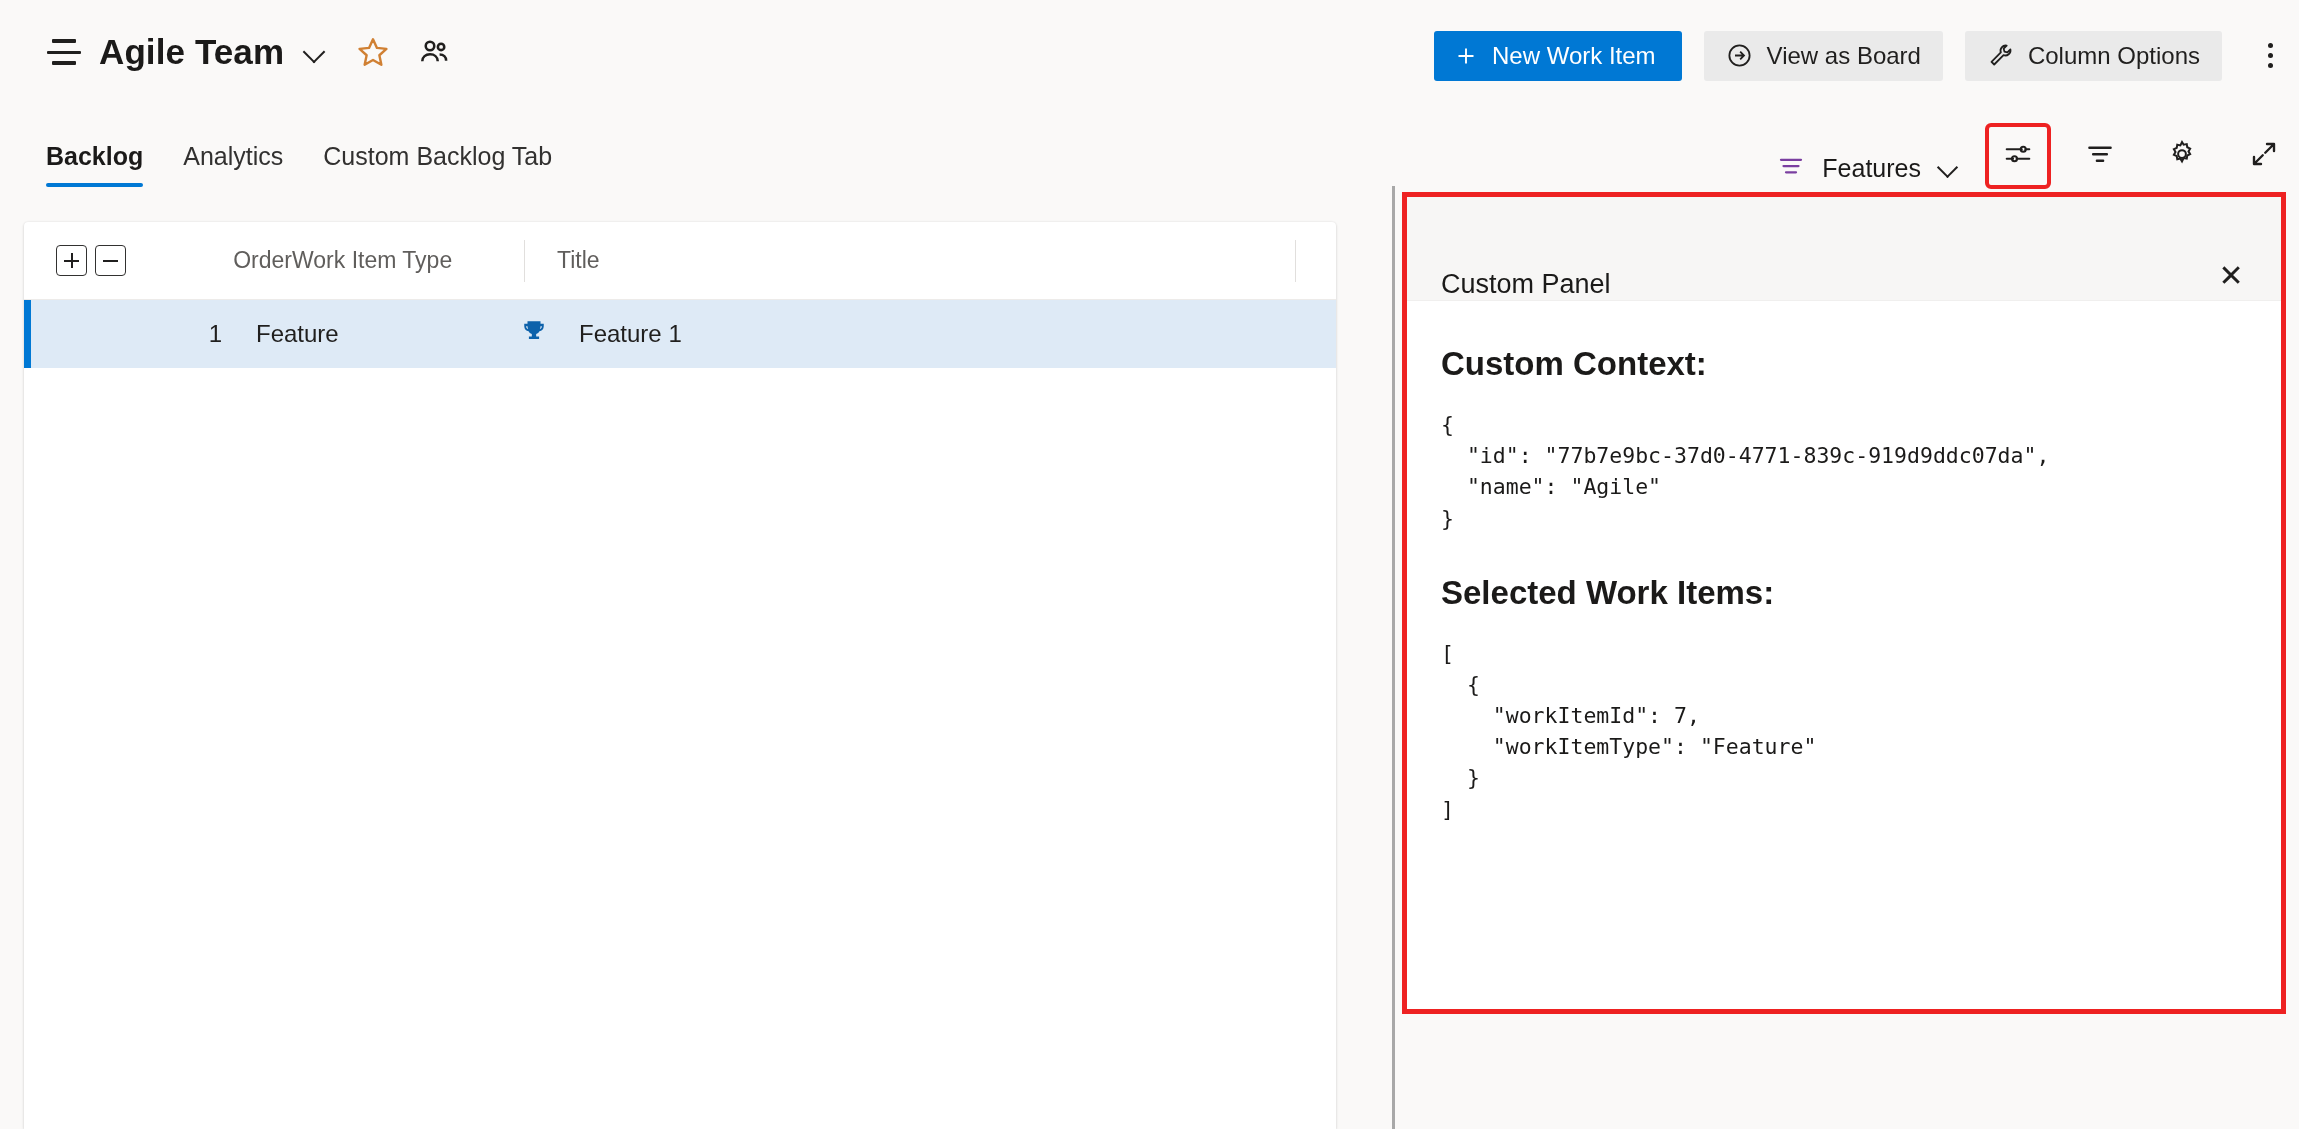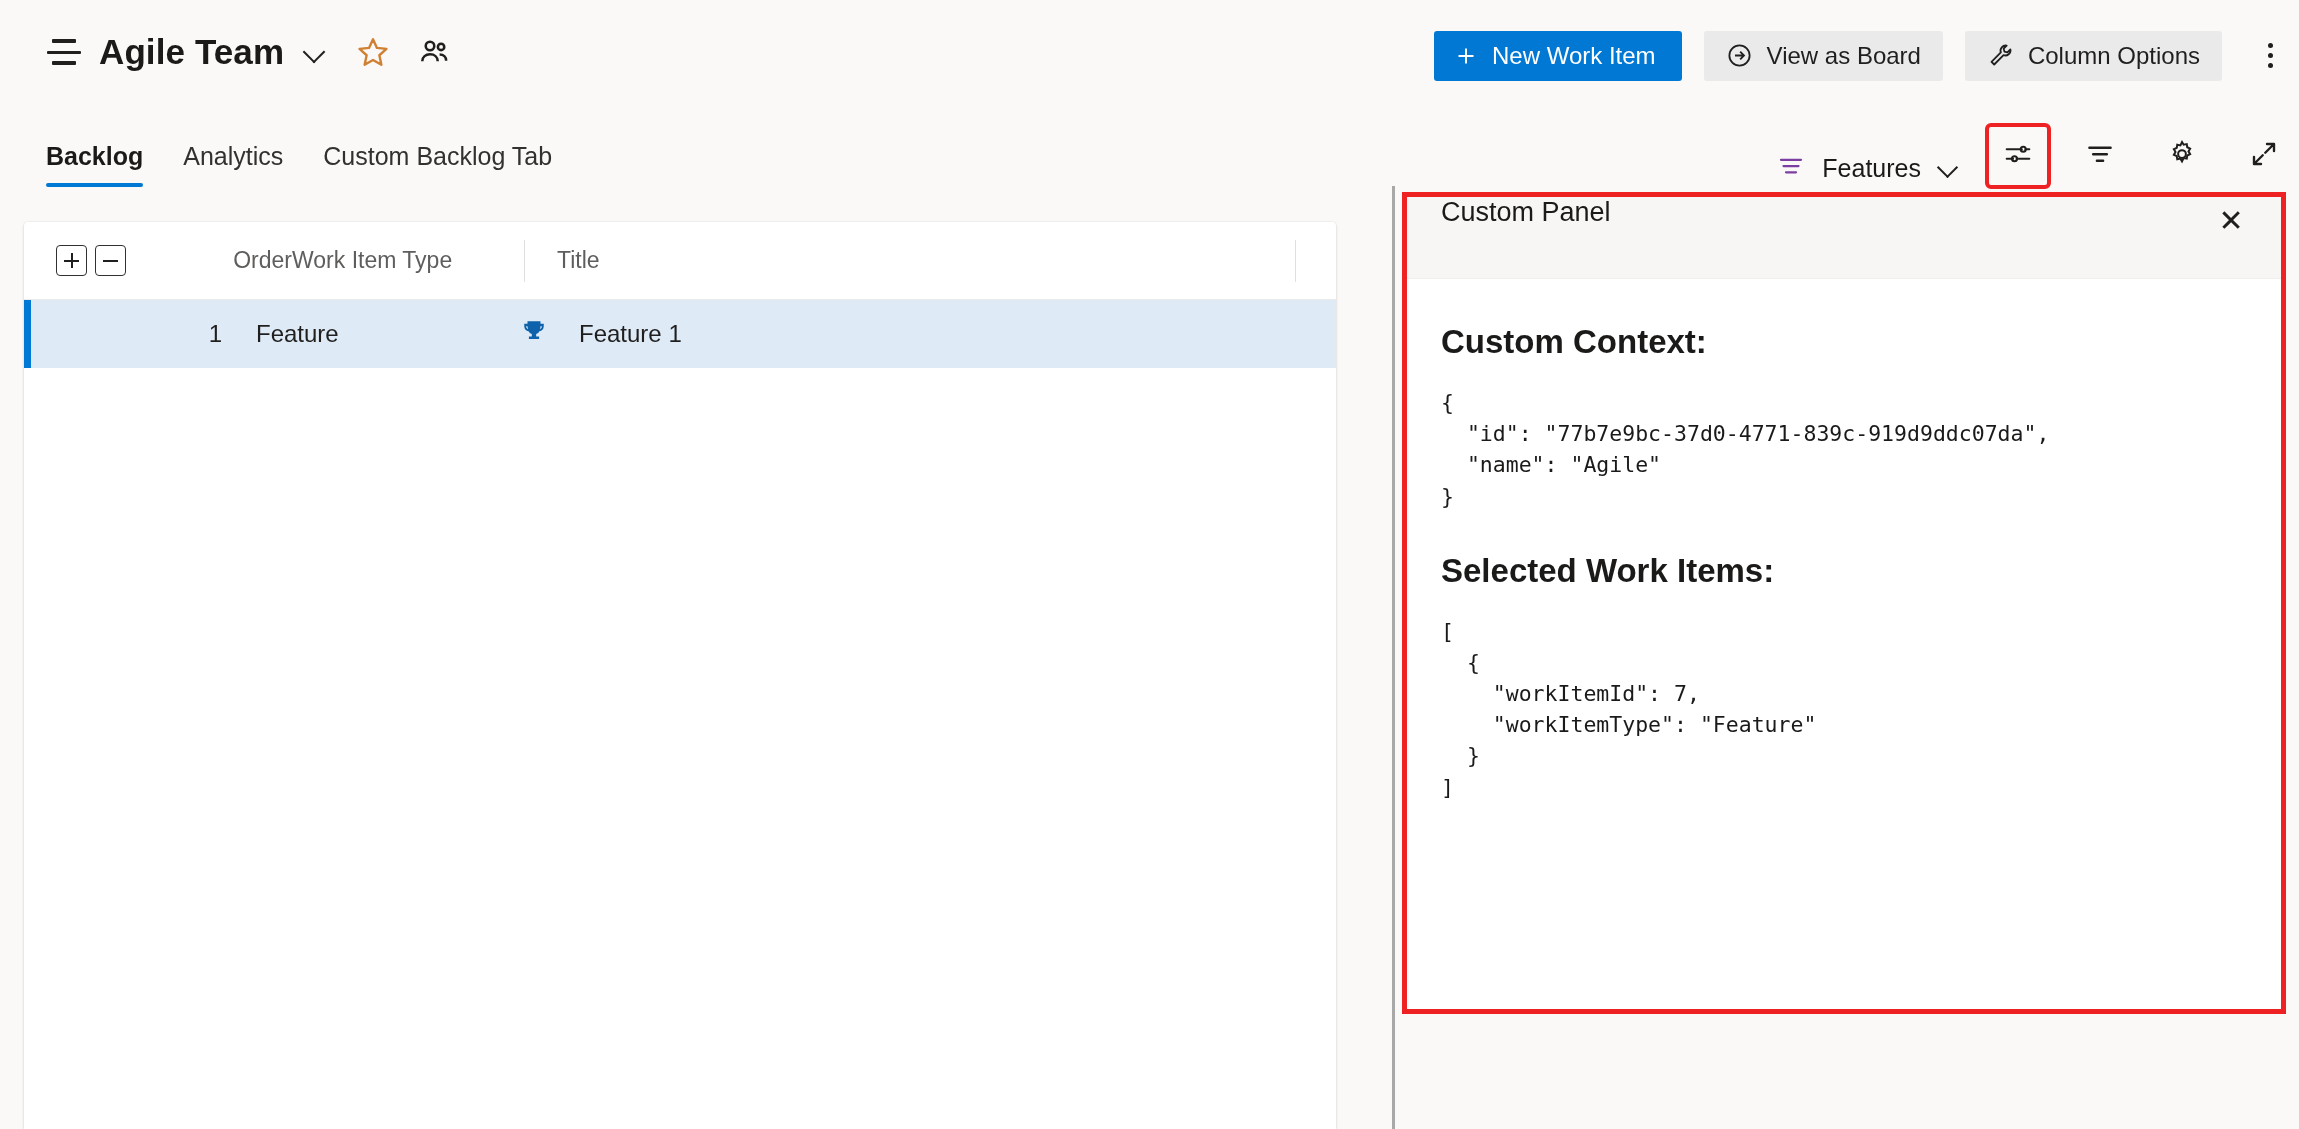--- a/index.html
+++ b/index.html
@@ -143,21 +143,21 @@
   .vsep {
     position: absolute; left: 1392px; top: 186px; width: 3px; height: 943px; background: #a8a8a8;
   }
 
   
   .panel {
     position: absolute; left: 1402px; top: 192px; width: 884px; height: 822px;
     border: 5px solid #ee2222; background: #ffffff;
   }
   .panel-head {
-    height: 82px; background: #f7f6f5; display: flex; align-items: flex-start;
+    height: 104px; background: #f7f6f5; display: flex; align-items: flex-end;
     padding: 0 26px 0 34px; border-bottom: 1px solid #f0efee;
   }
   .panel-title { font-size: 27px; color: #1b1a19; }
   .panel-close {
     margin-left: auto; width: 48px; height: 48px; display: flex; align-items: center;
     justify-content: center; cursor: pointer; font-size: 30px; color: #201f1e; line-height: 1;
   }
   .panel-body { padding: 22px 34px 0 34px; }
   .panel-h2 {
     font-size: 33px; font-weight: 700; color: #1b1a19; margin: 22px 0 26px 0;

